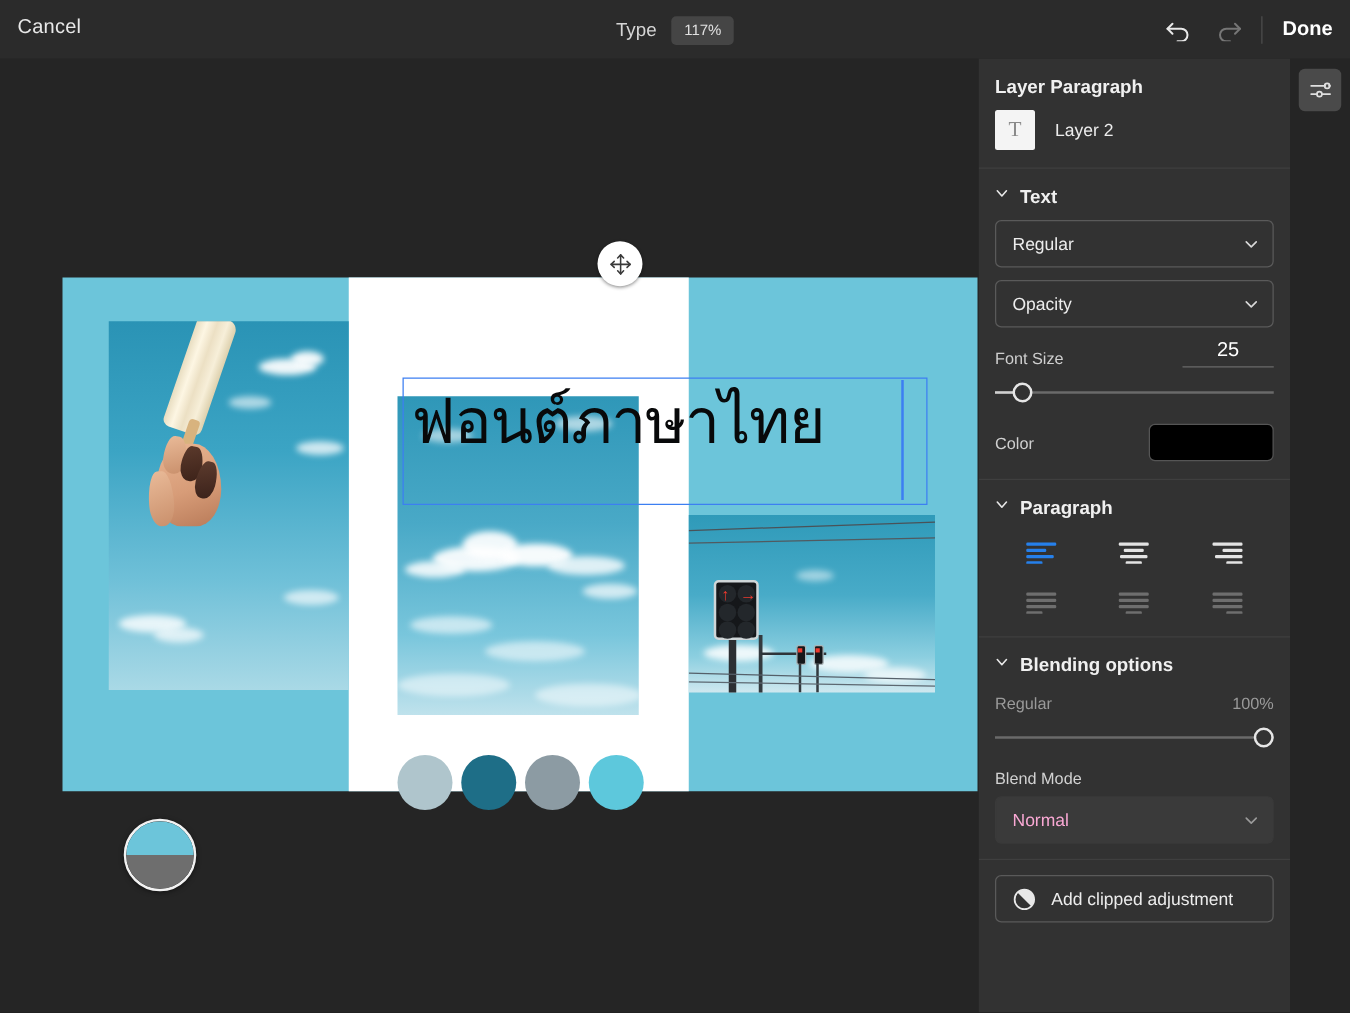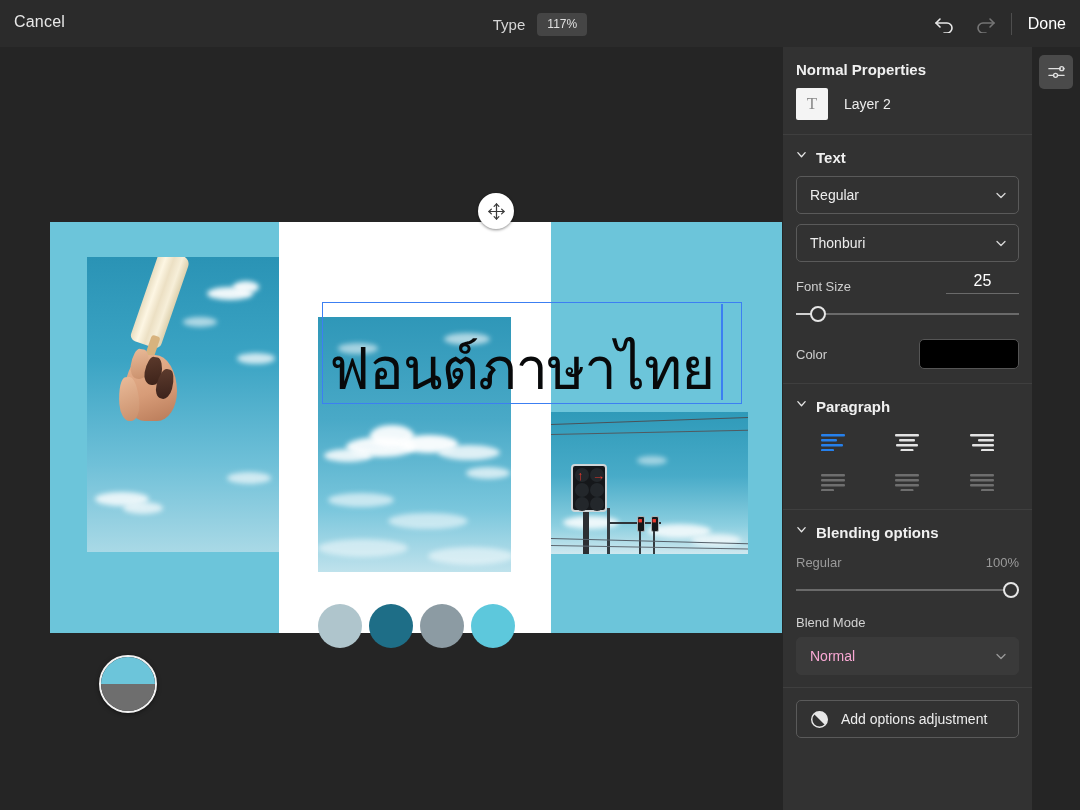--- a/index.html
+++ b/index.html
@@ -33,21 +33,21 @@
   .topbar-right {
     position: absolute; right: 14px; top: 0; height: 47px;
     display: flex; align-items: center; gap: 0;
   }
   .icon-btn {
     width: 40px; height: 40px; display: flex; align-items: center; justify-content: center;
     cursor: pointer;
   }
   .divider-v { width: 1px; height: 22px; background: #4e4e4e; margin: 0 10px 0 6px; }
   .topbar-done {
-    font-size: 16px; color: #ffffff; font-weight: 400; padding-left: 6px; cursor: pointer;
+    font-size: 16px; color: #ffffff; font-weight: 700; padding-left: 6px; cursor: pointer;
   }
 
   
   .canvas-area {
     position: absolute; top: 47px; left: 0; width: 783px; height: 763px;
     background: #252525; overflow: hidden;
   }
   .artboard {
     position: absolute; left: 50px; top: 175px; width: 732px; height: 411px;
     background: #6cc5da;
@@ -98,23 +98,22 @@
   .swatch { width: 44px; height: 44px; border-radius: 50%; }
 
   
   .textlayer {
     position: absolute; left: 272px; top: 80px; width: 420px; height: 102px;
   }
   .sel-box { position: absolute; inset: 0; border: 1.5px solid #3c7ff2; }
   .thai-text {
     position: absolute; left: 7px; top: 7px;
     font-family: Liberation Serif, serif;
-    font-size: 58px; line-height: 1.15; color: #08090a; white-space: nowrap;
+    font-size: 50px; line-height: 1.15; color: #08090a; white-space: nowrap;
     letter-spacing: -1px;
-    margin-top: 28px;
   }
   .caret { position: absolute; right: 19px; top: 2px; width: 2px; height: 96px; background: #3c7ff2; }
 
   .move-handle {
     position: absolute; left: 478px; top: 146px; width: 36px; height: 36px;
     background: #ffffff; border-radius: 50%;
     display: flex; align-items: center; justify-content: center;
     box-shadow: 0 1px 3px rgba(0,0,0,.45); cursor: pointer;
   }
   .loupe {
@@ -326,21 +325,21 @@
     </div>
 
     <div class="loupe">
       <div class="loupe-top" style="background: rgb(108, 197, 218);"></div>
       <div class="loupe-bot" style="background: rgb(110, 110, 110);"></div>
     </div>
   </div>
 
   <div class="panel">
 
-    <div class="panel-title">Normal Properties</div>
+    <div class="panel-title">Layer Paragraph</div>
 
     <div class="layer-row">
       <div class="layer-thumb">T</div>
       <div class="layer-name">Layer 2</div>
     </div>
     <div class="sep"></div>
 
     <div class="section">
       <div class="section-head">
         <svg class="chev" viewBox="0 0 12 12">
@@ -350,21 +349,21 @@
       </div>
 
       <div class="select">
         <span>Regular</span>
         <svg width="12" height="12" viewBox="0 0 12 12">
           <path d="M2 4.5 L6 8.5 L10 4.5" fill="none" stroke="#d8d8d8" stroke-width="1.3" stroke-linecap="round" stroke-linejoin="round"></path>
         </svg>
       </div>
 
       <div class="select">
-        <span>Thonburi</span>
+        <span>Opacity</span>
         <svg width="12" height="12" viewBox="0 0 12 12">
           <path d="M2 4.5 L6 8.5 L10 4.5" fill="none" stroke="#d8d8d8" stroke-width="1.3" stroke-linecap="round" stroke-linejoin="round"></path>
         </svg>
       </div>
 
       <div class="row-label">
         <div class="lab">Font Size</div>
         <div class="num-field">25</div>
       </div>
 
@@ -479,21 +478,21 @@
         </svg>
       </div>
     </div>
     <div class="sep" style="margin-top:12px;"></div>
 
     <div class="clip-btn">
       <svg width="19" height="19" viewBox="0 0 20 20">
         <circle cx="10" cy="10" r="8.2" fill="none" stroke="#e8e8e8" stroke-width="1.5"></circle>
         <path d="M10 1.8 A8.2 8.2 0 0 1 10 18.2 Z" fill="#e8e8e8" transform="rotate(-45 10 10)"></path>
       </svg>
-      <span>Add options adjustment</span>
+      <span>Add clipped adjustment</span>
     </div>
   </div>
 
   <div class="panel-rail">
     <div class="rail-btn">
       <svg width="19" height="19" viewBox="0 0 20 20">
         <g stroke="#e0e0e0" stroke-width="1.4" stroke-linecap="round">
           <path d="M2 6 H14"></path>
             <path d="M2 13 H7"></path>
             <path d="M11 13 H18"></path>

